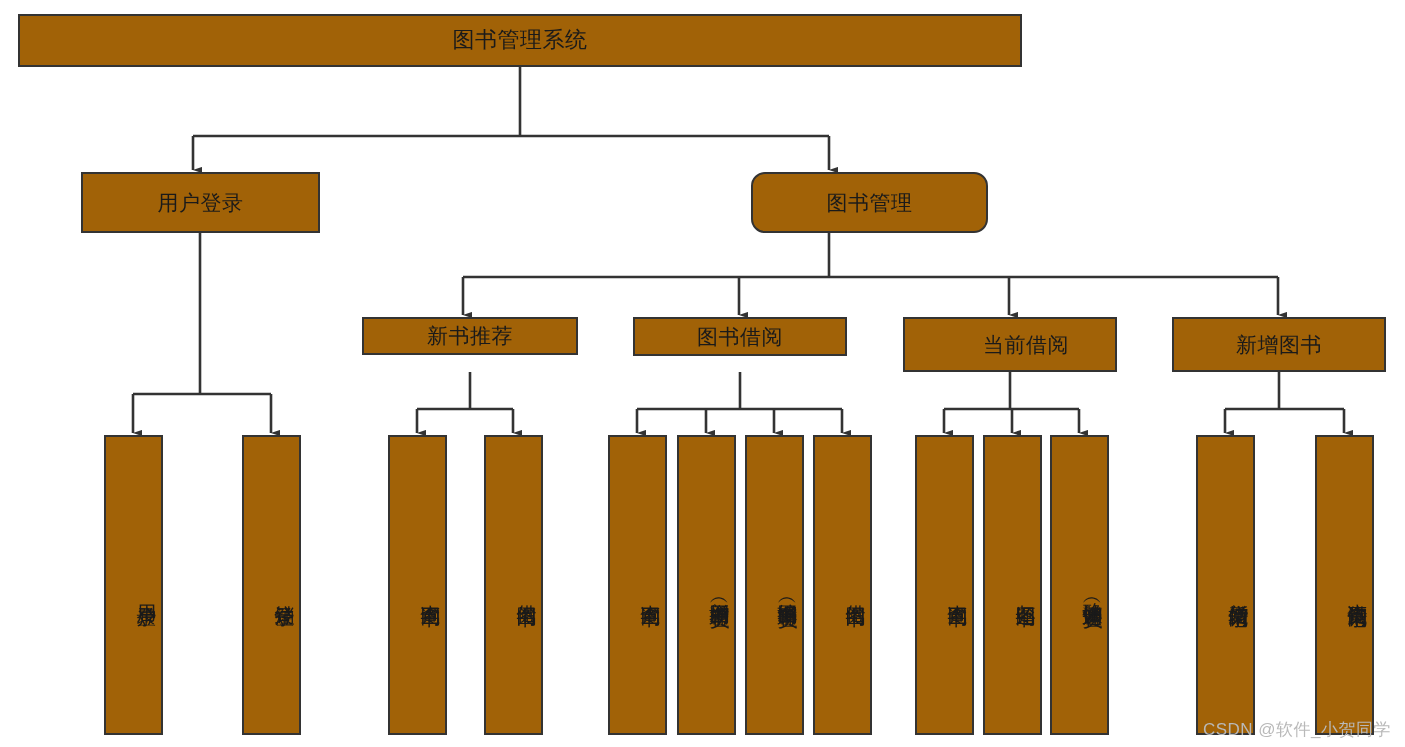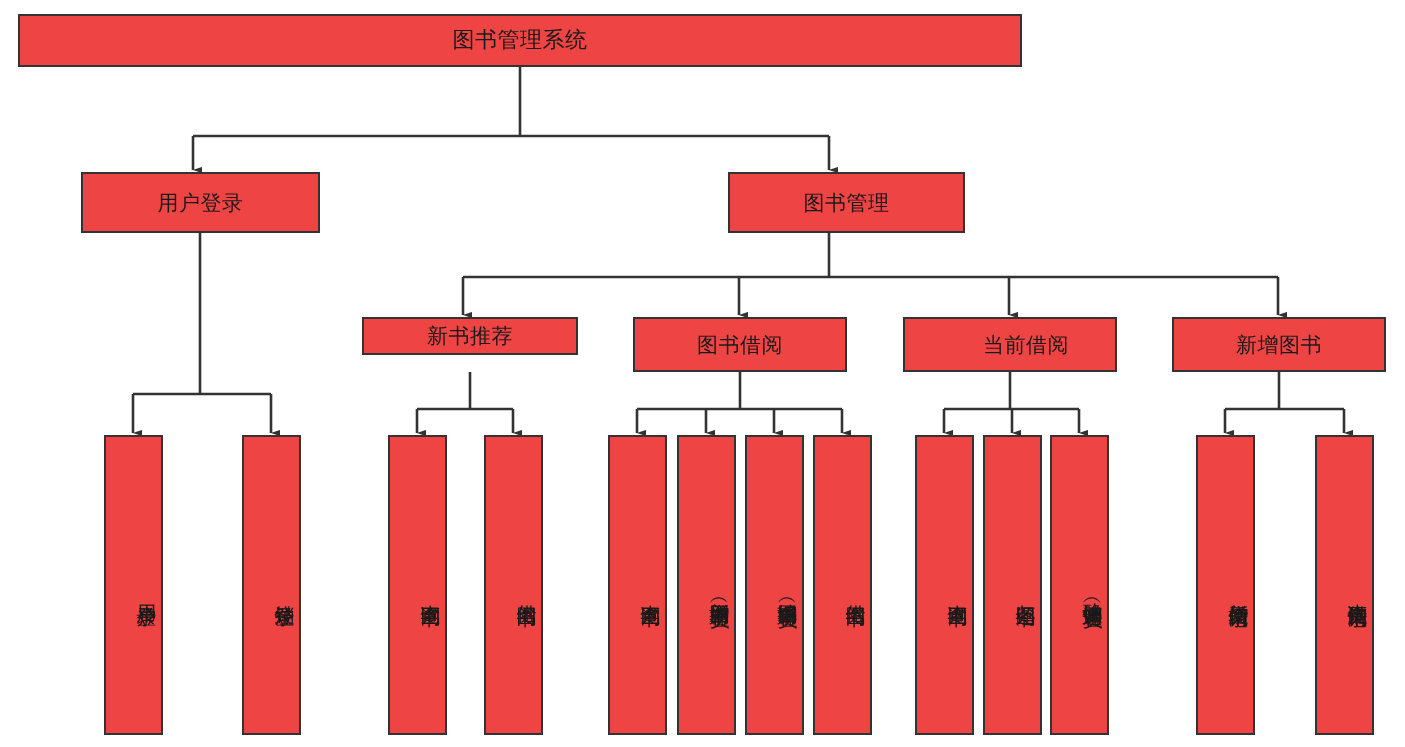--- a/index.html
+++ b/index.html
@@ -14,21 +14,21 @@
   #diagram-root {
     position: relative;
     width: 1405px;
     height: 747px;
     background: #ffffff;
     overflow: hidden;
   }
   .node-box {
     position: absolute;
     box-sizing: border-box;
-    background: #ef4444;
+    background: #a16207;
     border: 2px solid #333333;
     display: flex;
     align-items: center;
     justify-content: center;
     color: #1a1a1a;
   }
   .node-box.horizontal {
     font-size: 21px;
     line-height: 1.2;
     letter-spacing: 0.5px;
@@ -121,27 +121,27 @@
       </g>
   </svg>
 
   <div id="nodes-layer">
       <div class="node-box horizontal root" style="left: 18px; top: 14px; width: 1004px; height: 53px;">
         <span class="node-label">图书管理系统</span>
       </div>
       <div class="node-box horizontal level2" style="left: 81px; top: 172px; width: 239px; height: 61px;">
         <span class="node-label">用户登录</span>
       </div>
-      <div class="node-box horizontal level2" style="left: 728px; top: 172px; width: 237px; height: 61px;">
+      <div class="node-box horizontal level2" style="left: 751px; top: 172px; width: 237px; height: 61px; border-radius: 14px;">
         <span class="node-label">图书管理</span>
       </div>
       <div class="node-box horizontal level3" style="left: 362px; top: 317px; width: 216px; height: 38px;">
         <span class="node-label">新书推荐</span>
       </div>
-      <div class="node-box horizontal level3" style="left: 633px; top: 317px; width: 214px; height: 55px;">
+      <div class="node-box horizontal level3" style="left: 633px; top: 317px; width: 214px; height: 39px;">
         <span class="node-label">图书借阅</span>
       </div>
       <div class="node-box horizontal level3" style="left: 903px; top: 317px; width: 214px; height: 55px; padding-left: 32px;">
         <span class="node-label">当前借阅</span>
       </div>
       <div class="node-box horizontal level3" style="left: 1172px; top: 317px; width: 214px; height: 55px;">
         <span class="node-label">新增图书</span>
       </div>
       <div class="node-box vertical leaf" style="left: 104px; top: 435px; width: 59px; height: 300px;">
         <span class="node-label">用户登录</span>
@@ -177,13 +177,14 @@
         <span class="node-label">确认归还（管理员）</span>
       </div>
       <div class="node-box vertical leaf" style="left: 1196px; top: 435px; width: 59px; height: 300px;">
         <span class="node-label">新增借阅记录</span>
       </div>
       <div class="node-box vertical leaf" style="left: 1315px; top: 435px; width: 59px; height: 300px;">
         <span class="node-label">查询借阅记录</span>
       </div>
     </div>
 
+  <div class="watermark">CSDN @软件_小贺同学</div>
 </div>
 
 </body></html>

